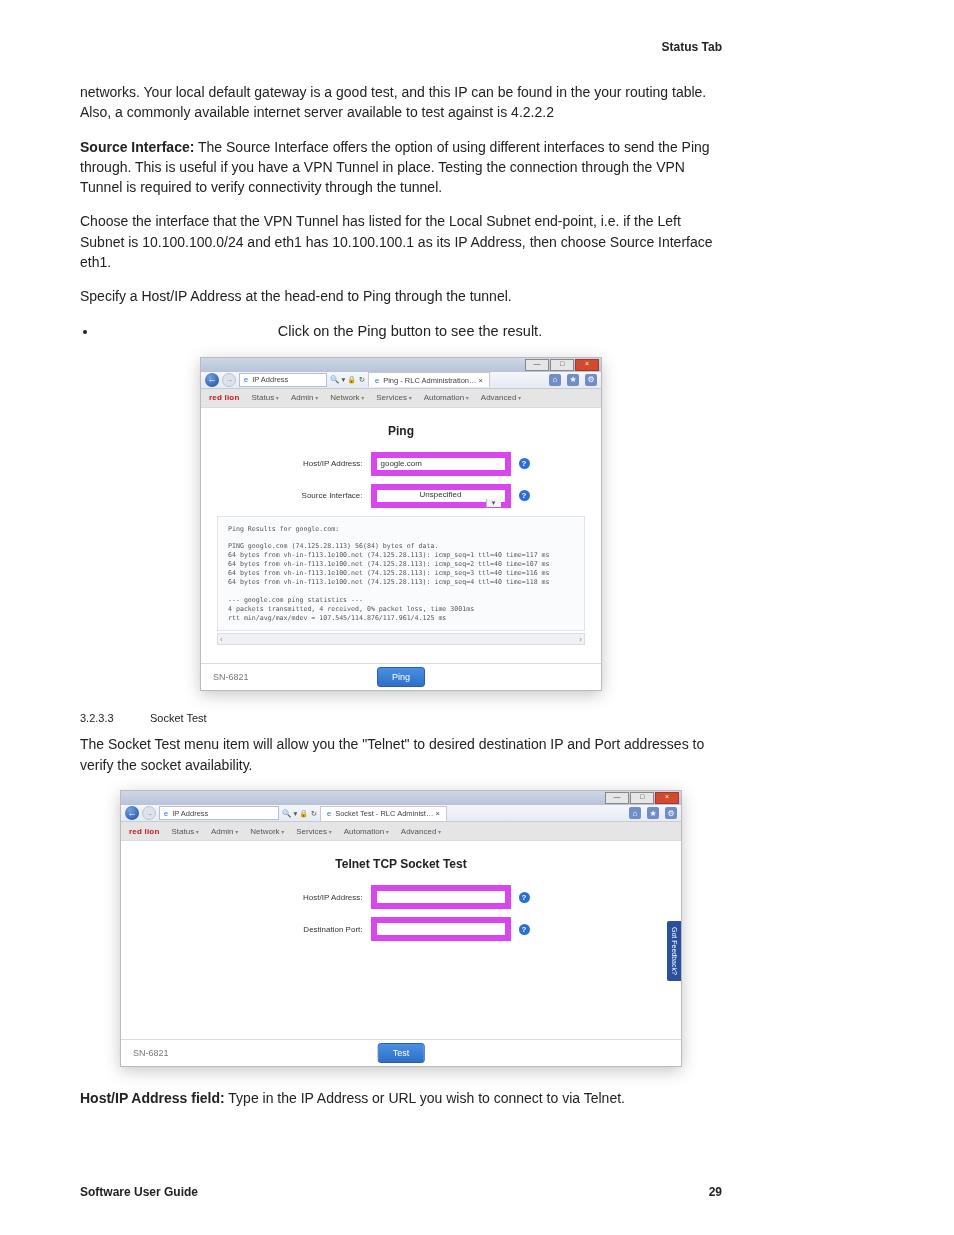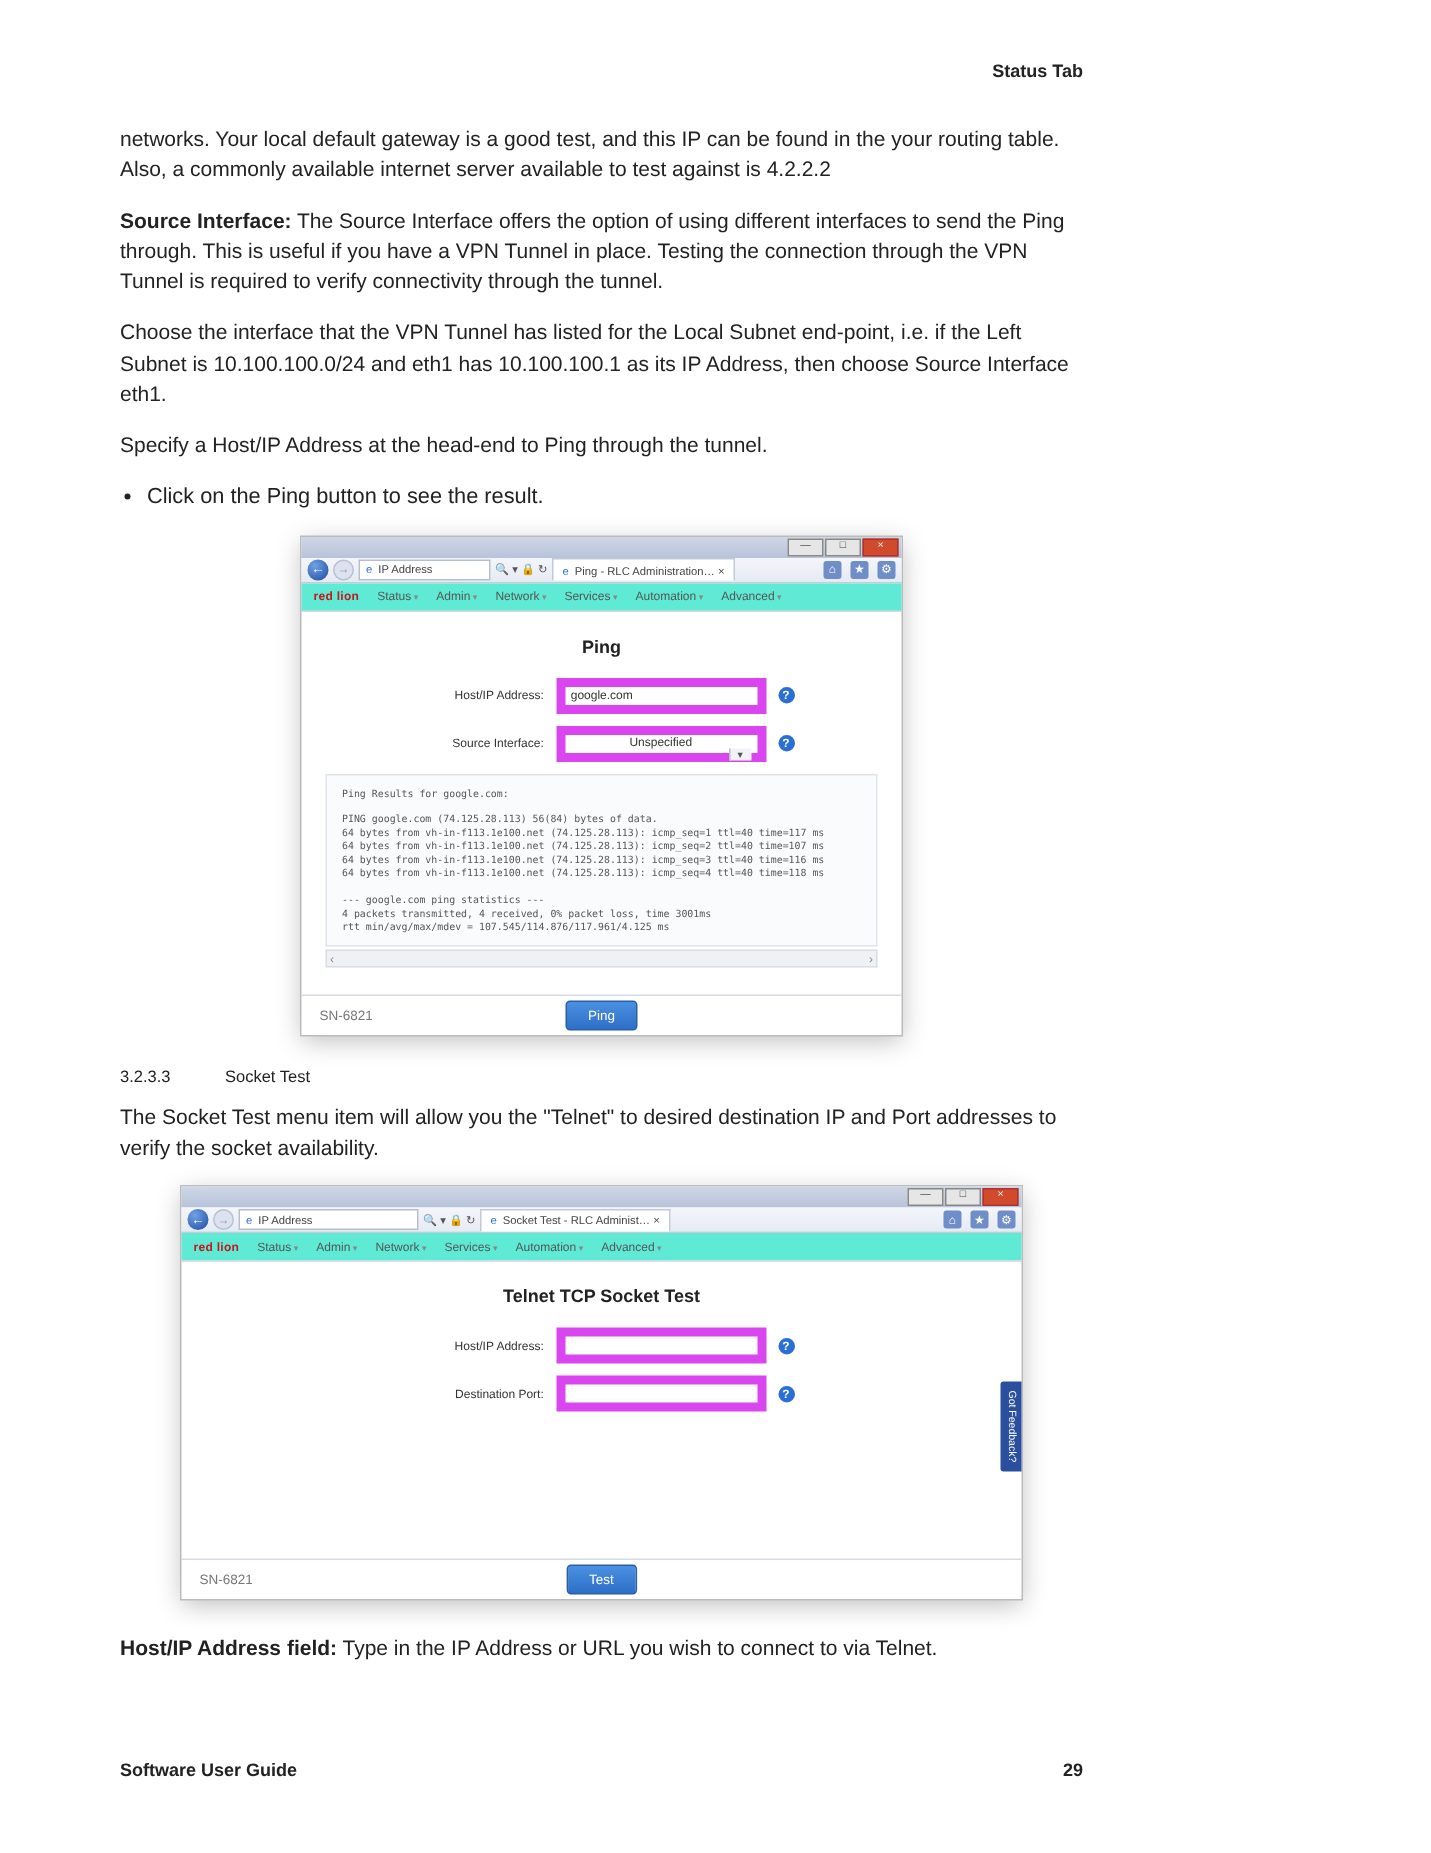--- a/index.html
+++ b/index.html
@@ -24,35 +24,36 @@
   }
   p.body {
     font-size: 14px;
     line-height: 1.45;
     margin: 0 0 14px 0;
   }
   p.body .bold { font-weight: 700; }
   ul.bullets {
     margin: 4px 0 16px 0;
     padding-left: 18px;
+    text-align: center;
   }
   ul.bullets li {
     font-size: 14.5px;
     line-height: 1.45;
     margin-bottom: 6px;
   }
   h3.section {
     font-size: 11px;
     font-weight: 400;
     margin: 20px 0 10px 0;
   }
   h3.section .num { display:inline-block; width: 70px; }
   .footer {
     position: absolute;
-    bottom: 48px;
+    bottom: 36px;
     left: 80px;
     right: 56px;
     display: flex;
     justify-content: space-between;
     font-size: 12px;
     font-weight: 700;
   }
 
   
   .shot-wrap { display:flex; justify-content:center; margin: 16px 0 22px 0; }
@@ -116,21 +117,21 @@
     font-size:7.5px;
   }
   .right-tools { margin-left:auto; display:flex; gap:6px; color:#fff; }
   .right-tools span {
     width:12px;height:12px;border-radius:2px;
     background:#6f8ec7; display:flex;align-items:center;justify-content:center;
     font-size:8px;
   }
   .menubar {
     height:18px;
-    background:#5eead4;
+    background:#e5e5e5;
     border-bottom:1px solid #d7dbe4;
     display:flex;align-items:center;
     gap:12px;
     padding:0 8px;
     font-size:8px;
     color:#555;
   }
   .menubar .logo { color:#c8161d; font-weight:700; letter-spacing:.2px; }
   .menubar .mi::after { content:" \25BE"; font-size:6px; color:#888; }
   .content {

